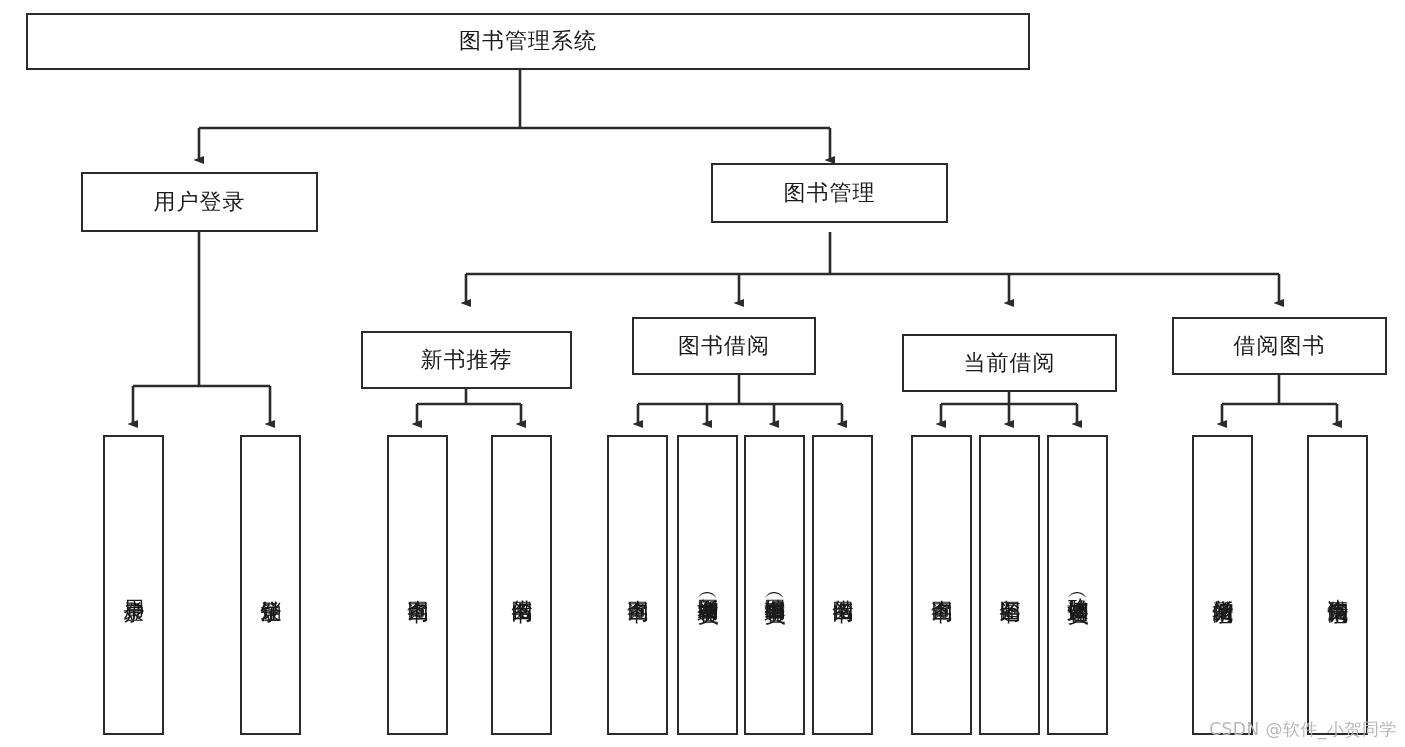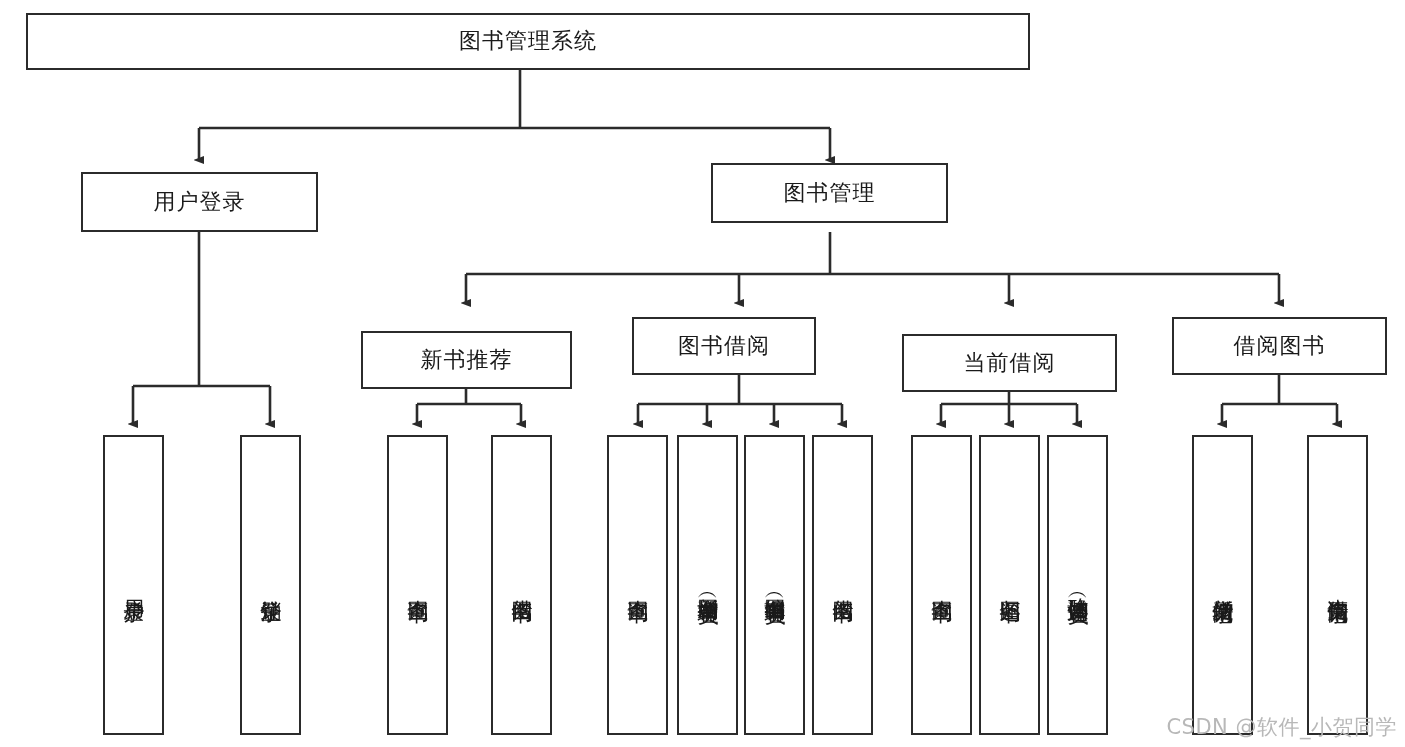--- a/index.html
+++ b/index.html
@@ -58,21 +58,21 @@
   .node.vertical .label {
     writing-mode: vertical-rl;
     text-orientation: upright;
     white-space: normal;
     max-height: 100%;
   }
   .watermark {
     position: absolute;
     right: 8px;
     bottom: 6px;
-    font-size: 21px;
+    font-size: 17px;
     color: #b8b8b8;
     letter-spacing: 0.5px;
     white-space: nowrap;
   }
 </style>
 </head>
 <body>
 
 <div id="canvas">
 

